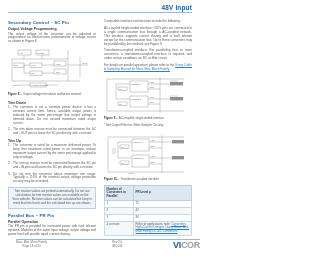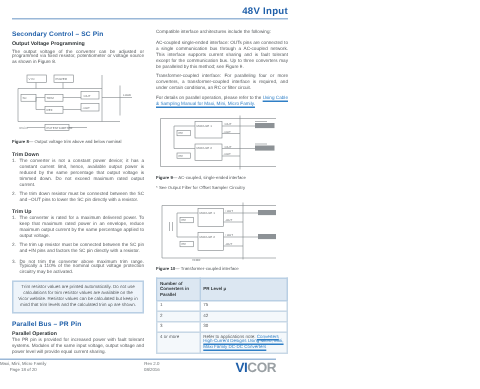--- a/index.html
+++ b/index.html
@@ -74,21 +74,21 @@
     background:#dce7f2;border:.5px solid #b9cfe4;color:#33383b;
     font-weight:bold;text-align:left;padding:1.2px 1.6px;line-height:3.6px;
   }
   table.tbl td{
     border:.5px solid #c8d8e6;padding:1.2px 1.6px;color:#55595c;
     line-height:3.6px;background:#ffffff;vertical-align:top;
   }
   table.tbl tr.alt td{background:#f4f8fb;}
 
   
-  .ftr{position:absolute;left:0;bottom:6px;width:184px;text-align:center;}
+  .ftr{position:absolute;left:16px;bottom:6px;width:184px;text-align:center;}
   .ftr-rule{height:.6px;background:#9ab8d8;margin-bottom:1.6px;}
   .ftr-row{position:relative;height:12px;}
   .ftr-l{position:absolute;left:0;top:0;font-size:2.9px;line-height:3.8px;color:#6b7073;}
   .ftr-c{position:absolute;left:96px;top:0;font-size:2.9px;line-height:3.8px;color:#6b7073;}
   .logo{
     position:absolute;right:0;top:-1px;font-size:9px;font-weight:bold;
     color:#1f5fa9;letter-spacing:-.3px;line-height:10px;
   }
   .logo .g{color:#9aa0a4;}
 

